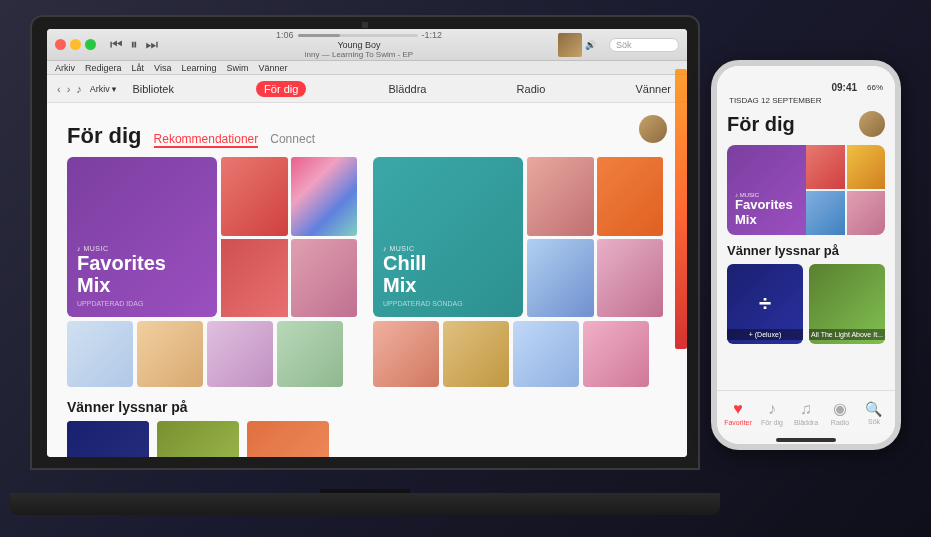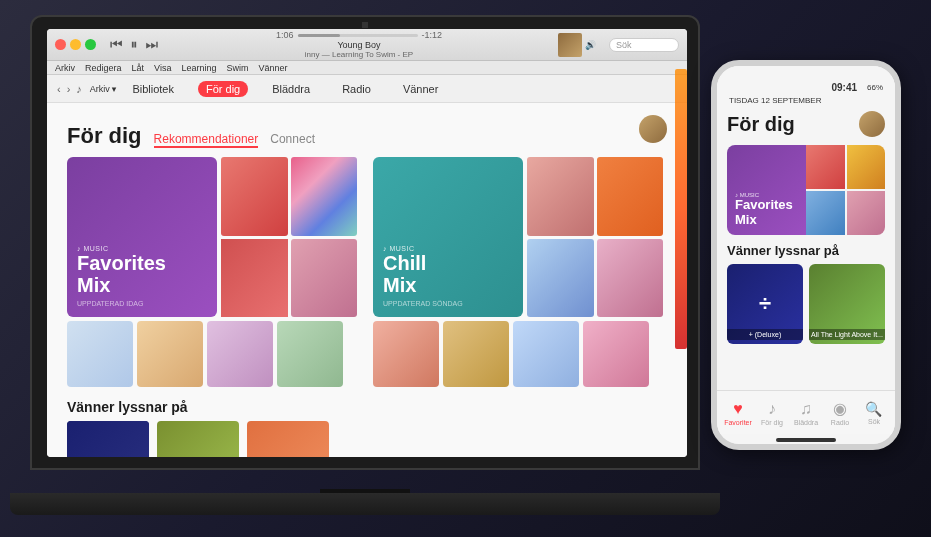--- a/index.html
+++ b/index.html
@@ -216,22 +216,21 @@
       margin: 0 4px;
       display: flex;
       align-items: center;
       gap: 2px;
     }
 
     .nav-tabs {
       flex: 1;
       display: flex;
       align-items: center;
-      justify-content: flex-start;
-      gap: 16px;
+      justify-content: space-between;
     }
 
     .nav-tab {
       font-size: 11px;
       color: #333;
       padding: 2px 8px;
       border-radius: 10px;
       cursor: pointer;
     }
 

